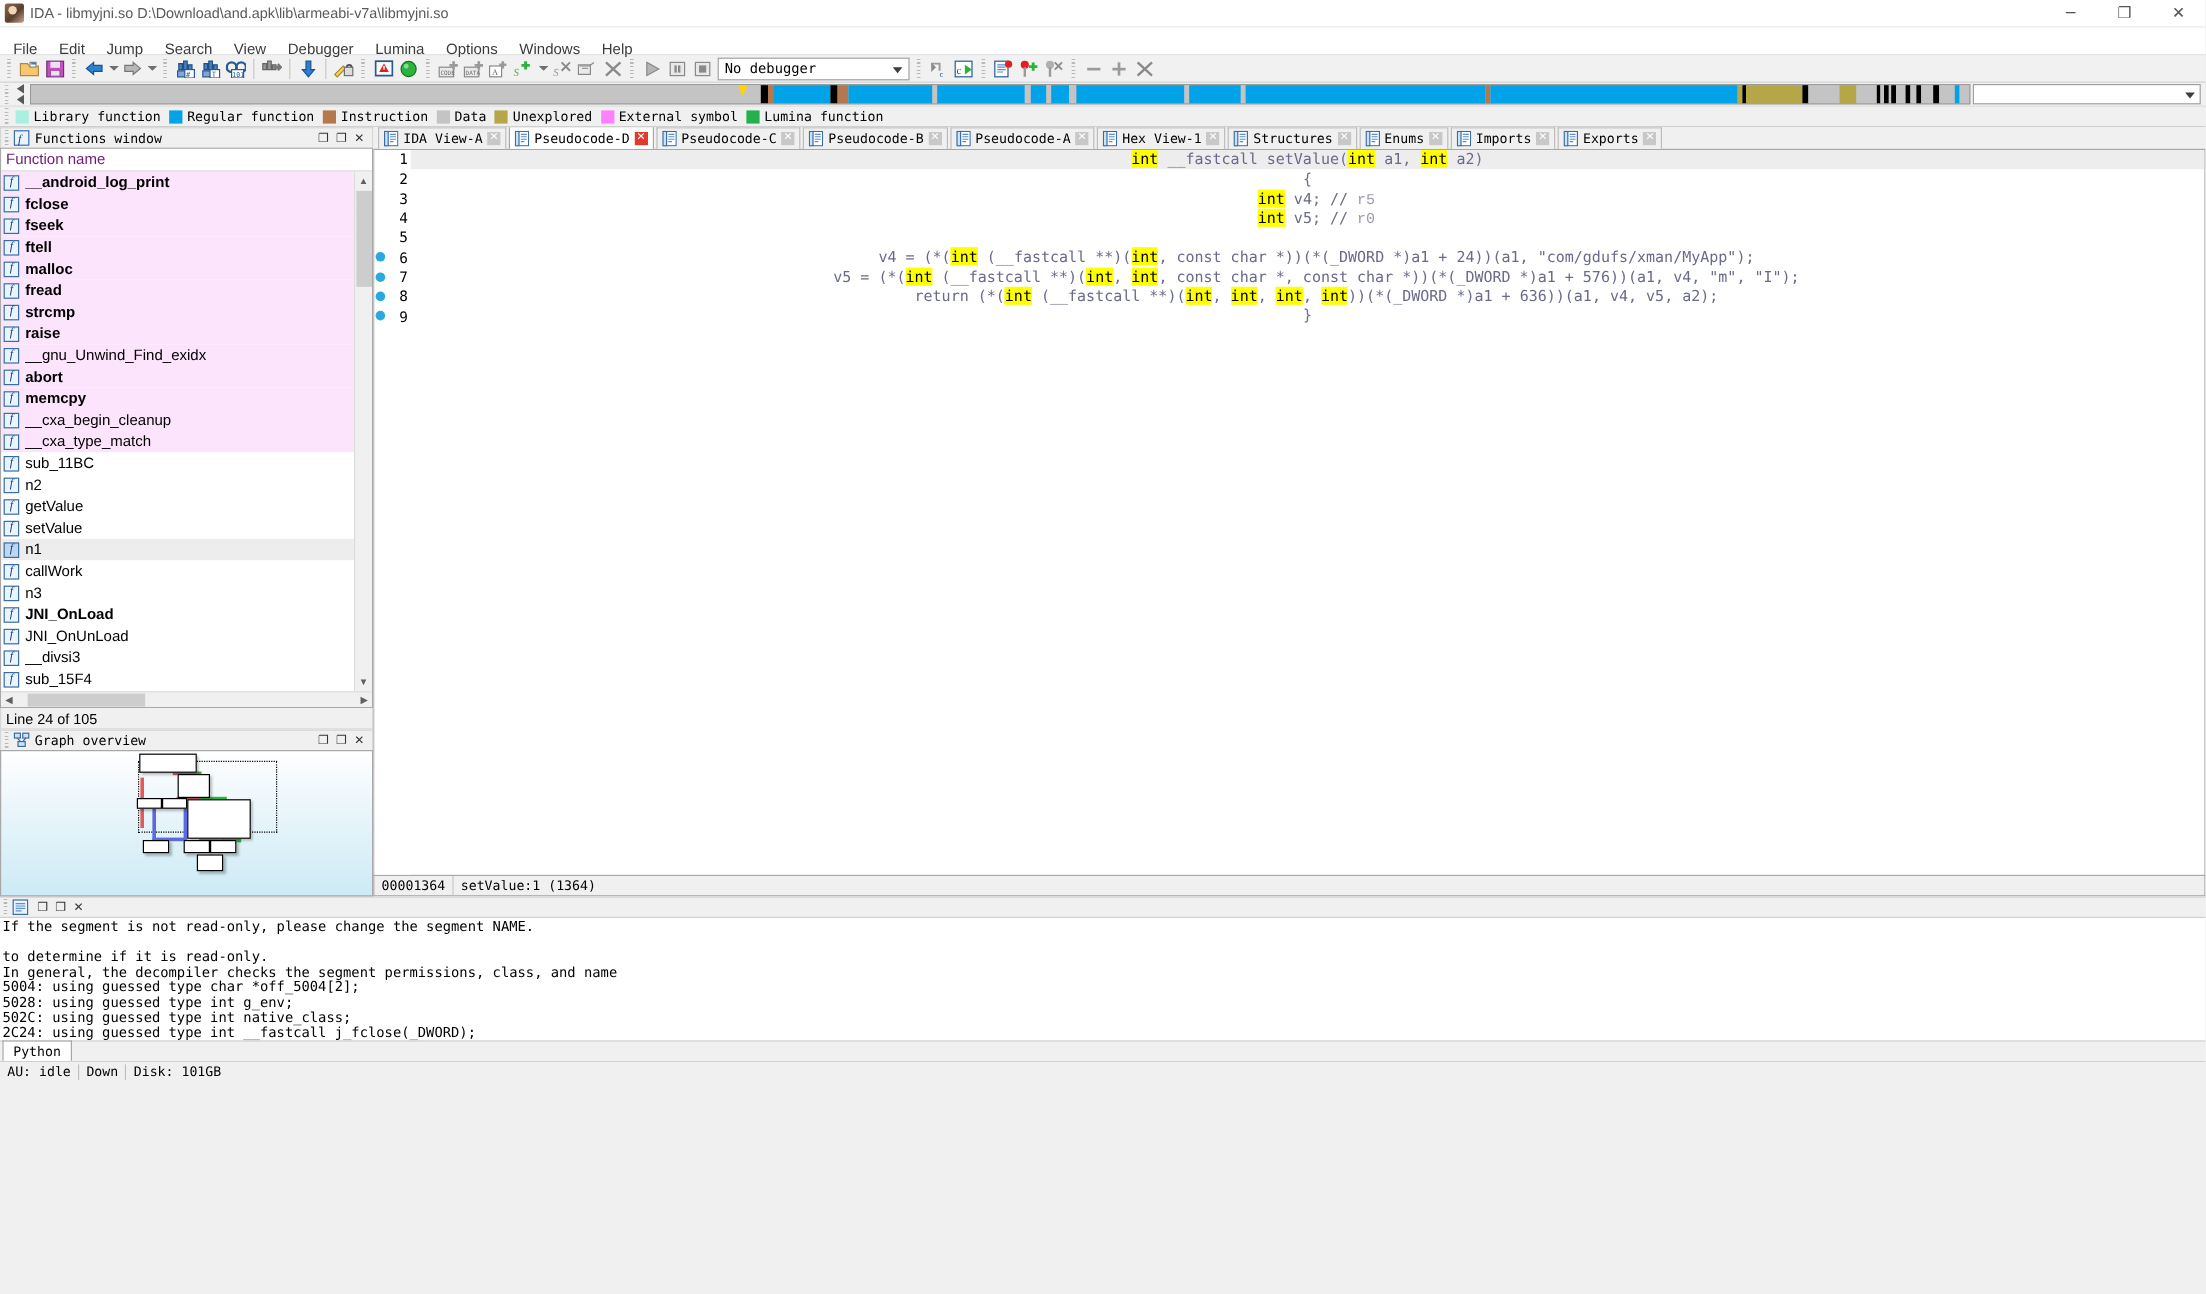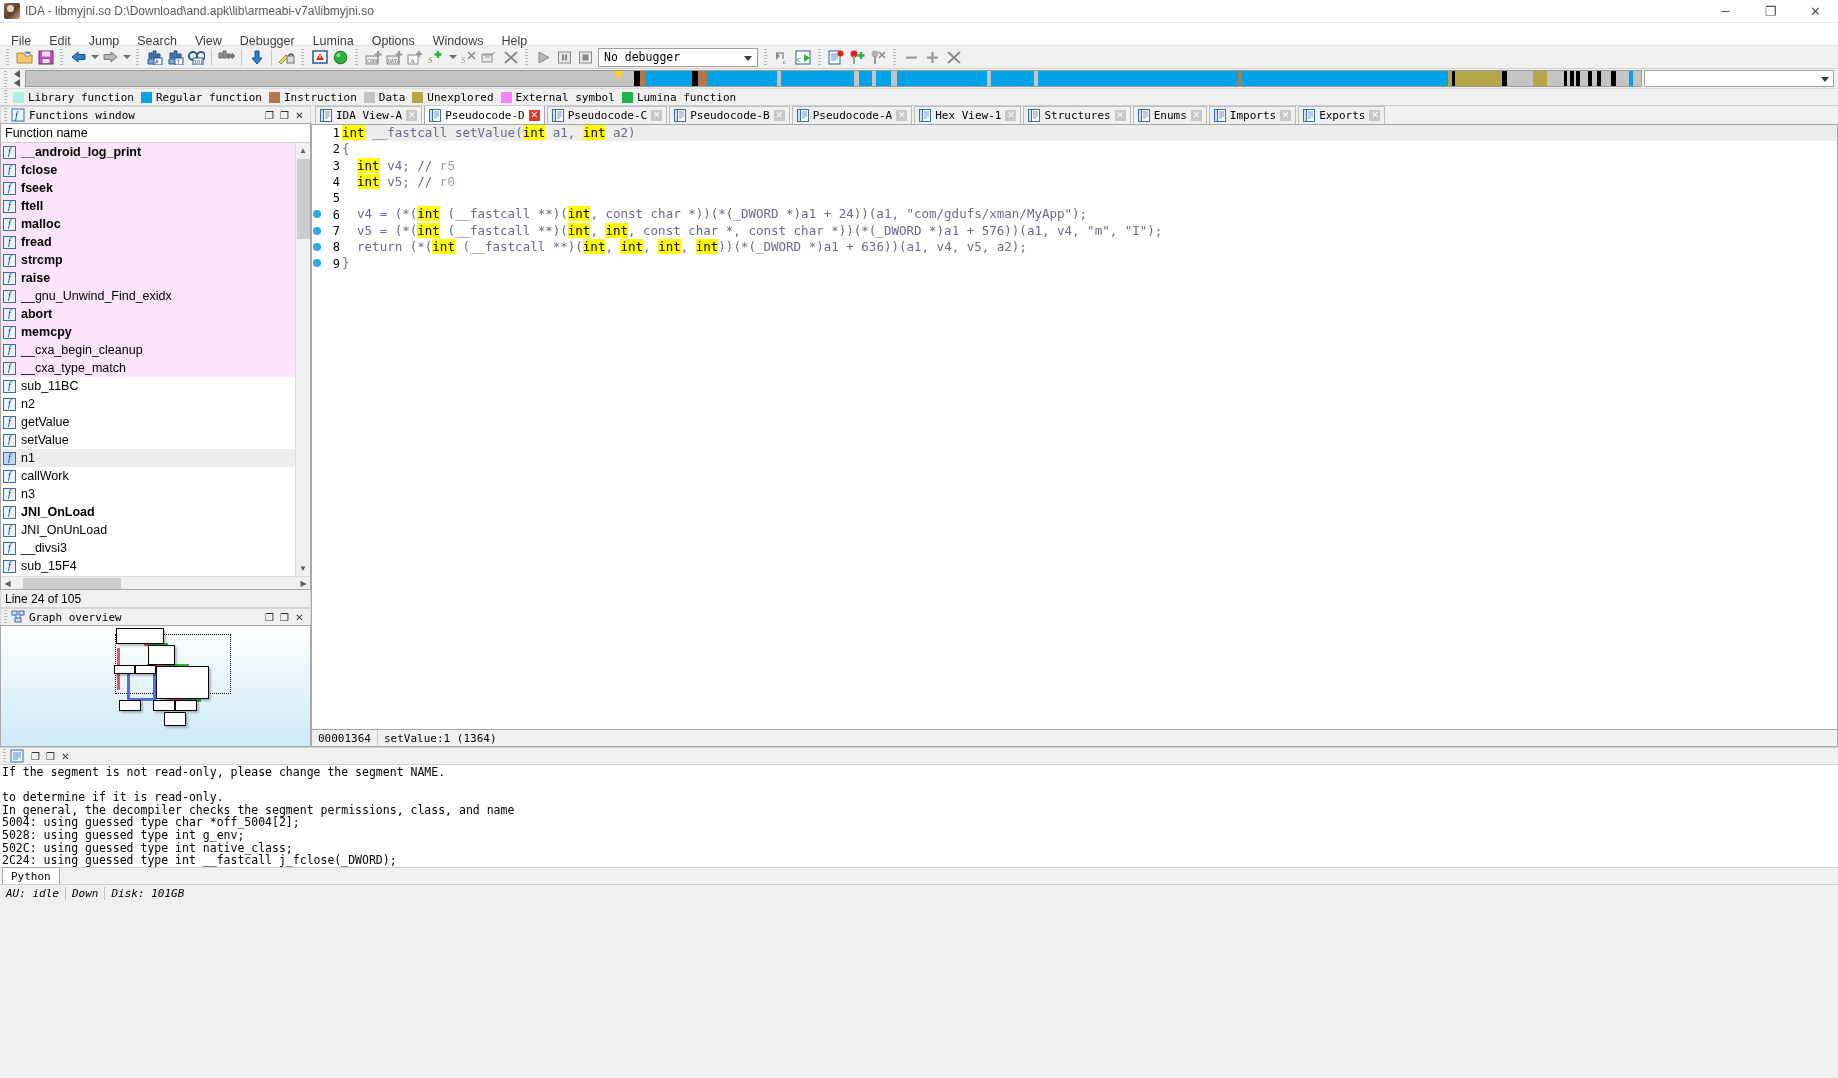--- a/index.html
+++ b/index.html
@@ -155,21 +155,21 @@
   }
 
   
   #functions-window{
     flex:1 1 auto; background:#fff; border:1px solid #a8a8a8; display:flex; flex-direction:column;
     overflow:hidden;
   }
   #func-header{
     height:19px; background:#fff; border-bottom:1px solid #d2d2d2;
     display:flex; align-items:center; padding-left:4px;
-    font-family:"Liberation Sans", sans-serif; font-size:12.5px; color:#000000;
+    font-family:"Liberation Sans", sans-serif; font-size:12.5px; color:#701a75;
     flex:0 0 auto;
   }
   #func-body{ flex:1 1 auto; display:flex; overflow:hidden; }
   #func-list{ flex:1 1 auto; overflow:hidden; }
   .func-row{
     height:18px; display:flex; align-items:center; padding-left:2px;
     font-family:"Liberation Sans", sans-serif; font-size:12.5px; white-space:nowrap;
   }
   .func-row.lib { background:#fce4fc; }
   .func-row.plain { background:#ffffff; }
@@ -253,21 +253,21 @@
   .gut-row{ height:16.3px; display:flex; align-items:center; justify-content:flex-end;
     padding-right:2px; color:#000; position:relative;}
   .gut-dot{
     position:absolute; left:1px; top:4px; width:8px;height:8px;border-radius:50%;
     background:#2aa8e0;
   }
   #code-text{
     flex:1 1 auto; font-family:"DejaVu Sans Mono", monospace; font-size:12.5px;
     white-space:pre; overflow:hidden; padding-top:0;
   }
-  .cline{ height:16.3px; line-height:16.3px; }
+  .cline{ height:16.3px; line-height:16.3px;text-align:center; }
   .cline.cur{ background:#ededed; }
   .kw{ background:#ffff00; color:#000; }
   .id{ color:#6a6a8a; }
   .pu{ color:#707090; }
   .cm{ color:#9a9ab0;font-family:Liberation Mono, monospace; }
   .st{ color:#6a6a8a; }
   #code-status{
     height:17px; background:#f0f0f0; border:1px solid #a8a8a8; border-top:none;
     display:flex; align-items:center; font-family:"DejaVu Sans Mono", monospace;
     font-size:11px; flex:0 0 auto;
@@ -293,21 +293,21 @@
   }
   #out-tabs .otab{
     height:17px; background:#fff; border:1px solid #a8a8a8; border-bottom:none;
     padding:0 8px; display:flex;align-items:center;
     font-family:"DejaVu Sans Mono", monospace; font-size:11px; margin-left:2px;
   }
 
   
   #statusbar{
     height:18px; background:#f0f0f0; display:flex; align-items:center;
-    border-top:1px solid #d0d0d0; font-family:"DejaVu Sans Mono", monospace; font-size:11px;font-style:italic;
+    border-top:1px solid #d0d0d0; font-family:"DejaVu Sans Mono", monospace; font-size:11px;
   }
   #statusbar .sseg{ padding:0 6px; height:100%; display:flex; align-items:center; }
   #statusbar .sdiv{ width:1px;height:13px;background:#c0c0c0; }
 </style>
 </head>
 <body>
 
 <div id="titlebar">
   <div id="app-icon"></div>
   <div id="title-text">IDA - libmyjni.so D:\Download\and.apk\lib\armeabi-v7a\libmyjni.so</div>

